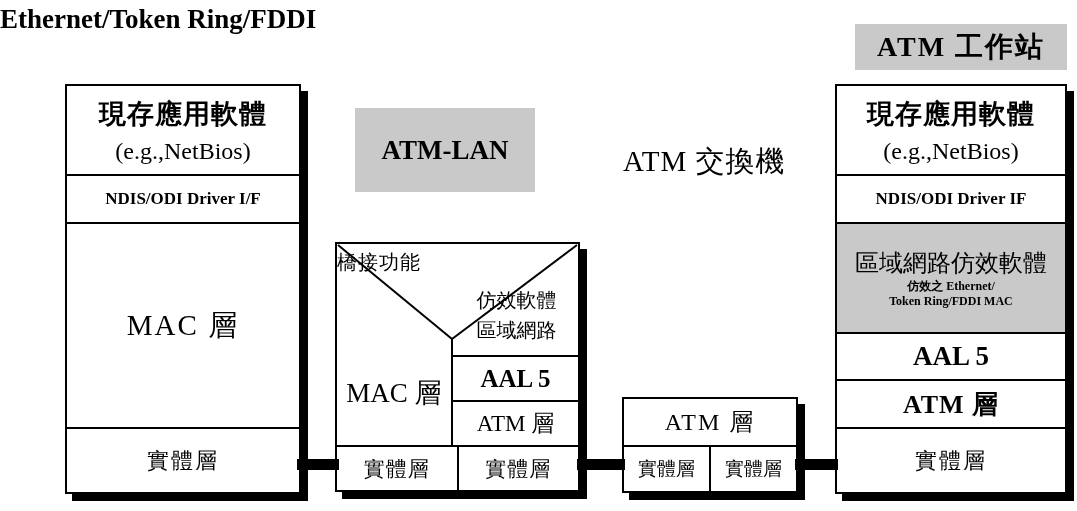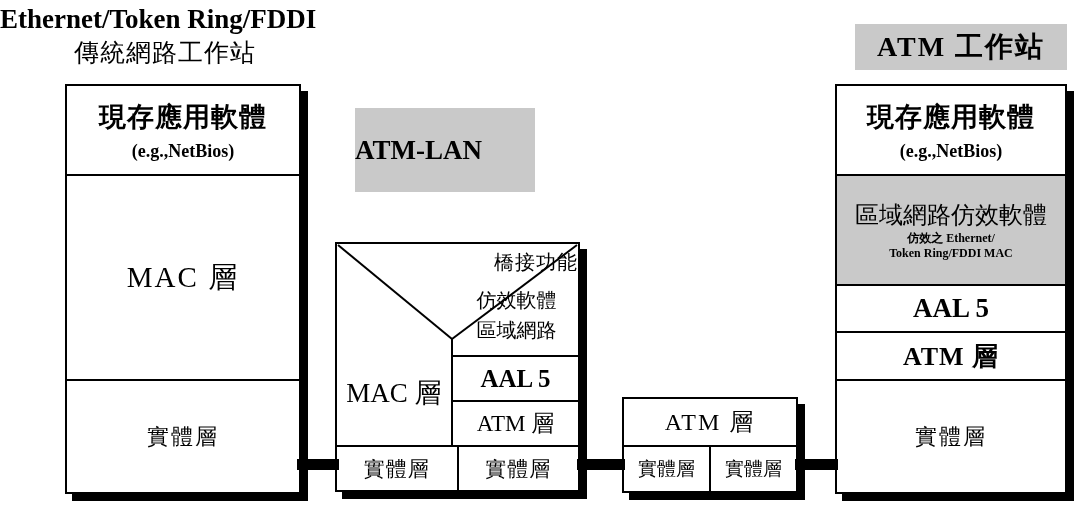--- a/index.html
+++ b/index.html
@@ -13,43 +13,43 @@
   .stack { position:absolute; background:#fff; border:2px solid #000; box-shadow:7px 7px 0 #000; }
   .rows { display:flex; flex-direction:column; width:100%; height:100%; }
   .row { display:flex; flex-direction:column; align-items:center; justify-content:center; text-align:center; }
   .row.bordered { border-top:2px solid #000; }
 
   .left-stack  { left:65px;  top:84px; width:236px; height:410px; }
   .right-stack { left:835px; top:84px; width:232px; height:410px; }
 
   .row-app { height:88px; }
   .row-app .l1 { font-size:27px; font-weight:bold; letter-spacing:1px; }
-  .row-app .l2 { font-size:18px; font-weight:bold; margin-top:6px; }
+  .row-app .l2 { font-size:24px; font-weight:normal; margin-top:6px; }
   .row-driver { height:48px; font-size:17px; font-weight:bold; }
   .row-mac { height:205px; font-size:29px; letter-spacing:2px; }
   .row-phy { flex:1; font-size:22px; letter-spacing:2px; }
 
   .row-lane { height:110px; background:#c9c9c9; }
   .row-lane .l1 { font-size:24px; margin-bottom:0; }
   .row-lane .l2, .row-lane .l3 { font-size:12px; font-weight:bold; line-height:1.25; }
   .row-aal5 { height:47px; font-size:27px; font-weight:bold; }
   .row-atm  { height:48px; font-size:26px; font-weight:bold; letter-spacing:1px; }
 
   .bridge-label { position:absolute; left:355px; top:108px; width:180px; height:84px; background:#c9c9c9;
-                  display:flex; flex-direction:column; justify-content:center; }
+                  display:flex; flex-direction:column; align-items:center; justify-content:center; }
   .bridge-label .l1 { font-size:27px; font-weight:bold; }
   .bridge-label .l2 { font-size:24px; letter-spacing:1px; }
 
   .switch-label { position:absolute; left:623px; top:142px; font-size:29px; letter-spacing:1px; }
 
   .ws-label { position:absolute; left:855px; top:24px; width:212px; height:46px; background:#c9c9c9;
               display:flex; align-items:center; justify-content:center; font-size:28px; font-weight:bold; letter-spacing:2px; }
 
   .bridge-stack { left:335px; top:242px; width:245px; height:250px; }
-  .bridge-fn { position:absolute; left:0; top:5px; width:100%; text-align:right; font-size:20px; letter-spacing:1px; }
+  .bridge-fn { position:absolute; left:0; top:5px; width:100%; text-align:left; font-size:20px; letter-spacing:1px; }
   .v-svg { position:absolute; left:0; top:0; width:241px; height:246px; }
   .bs-mac { position:absolute; left:0; top:96px; width:114px; height:105px;
             display:flex; align-items:center; justify-content:center; font-size:27px; }
   .bs-lane { position:absolute; left:118px; top:32px; width:123px; height:77px;
              display:flex; flex-direction:column; align-items:center; justify-content:center;
              font-size:20px; line-height:1.5; text-align:center; }
   .bs-vline { position:absolute; left:114px; top:94px; width:2px; height:107px; background:#000; }
   .bs-aal5 { position:absolute; left:116px; top:111px; width:125px; height:45px; border-top:2px solid #000;
              display:flex; align-items:center; justify-content:center; font-size:25px; font-weight:bold; }
   .bs-atm  { position:absolute; left:116px; top:156px; width:125px; height:45px; border-top:2px solid #000;
@@ -68,28 +68,28 @@
   .c1 { left:297px; width:42px; }
   .c2 { left:577px; width:48px; }
   .c3 { left:795px; width:43px; }
 </style>
 </head>
 <body>
 
 <div class="canvas">
 
   <div class="title-en">Ethernet/Token Ring/FDDI</div>
-  <div class="title-zh">傳統網路工作站</div>
 
   <div class="stack left-stack">
     <div class="rows">
       <div class="row row-app">
         <div class="l1">現存應用軟體</div>
         <div class="l2">(e.g.,NetBios)</div>
       </div>
+      <div class="row row-driver bordered">NDIS/ODI Driver I/F</div>
       <div class="row row-mac bordered">MAC 層</div>
       <div class="row row-phy bordered">實體層</div>
     </div>
   </div>
 
   <div class="bridge-label">
     <div class="l1">ATM-LAN</div>
   </div>
 
   <div class="stack bridge-stack">
@@ -105,37 +105,39 @@
       <div>區域網路</div>
     </div>
     <div class="bs-aal5">AAL 5</div>
     <div class="bs-atm">ATM 層</div>
     <div class="bs-phy">
       <div class="cell">實體層</div>
       <div class="cell">實體層</div>
     </div>
   </div>
 
+  <div class="switch-label">ATM 交換機</div>
 
   <div class="stack switch-stack">
     <div class="ss-atm">ATM 層</div>
     <div class="ss-phy">
       <div class="cell">實體層</div>
       <div class="cell">實體層</div>
     </div>
   </div>
 
   <div class="ws-label">ATM  工作站</div>
 
   <div class="stack right-stack">
     <div class="rows">
       <div class="row row-app">
         <div class="l1">現存應用軟體</div>
         <div class="l2">(e.g.,NetBios)</div>
       </div>
+      <div class="row row-driver bordered">NDIS/ODI Driver IF</div>
       <div class="row row-lane bordered">
         <div class="l1">區域網路仿效軟體</div>
         <div class="l2">仿效之  Ethernet/</div>
         <div class="l3">Token Ring/FDDI MAC</div>
       </div>
       <div class="row row-aal5 bordered">AAL 5</div>
       <div class="row row-atm bordered">ATM 層</div>
       <div class="row row-phy bordered">實體層</div>
     </div>
   </div>

